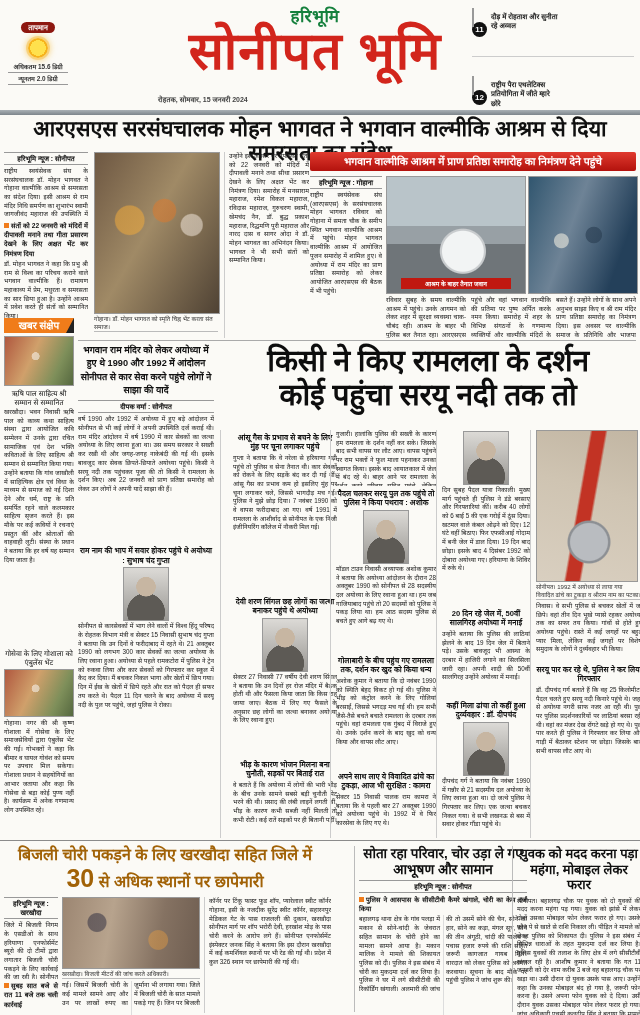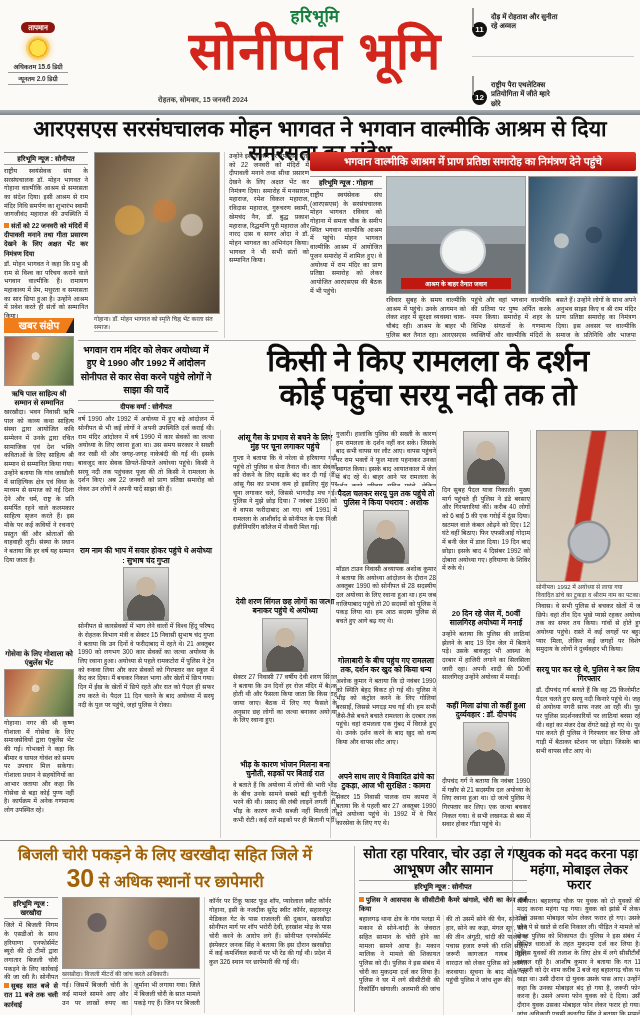--- a/index.html
+++ b/index.html
@@ -85,21 +85,21 @@
   .side-col1{position:absolute;left:0;top:24px;width:72px;height:162px;}
   .side-suv{position:absolute;left:76px;top:24px;width:138px;height:116px;}
   .side-ph2{position:absolute;left:218px;top:24px;width:108px;height:116px;}
   .side-txtrow{position:absolute;left:76px;top:144px;width:250px;height:42px;display:flex;gap:5px;}
   .side-txtrow .body-txt{flex:1;height:42px;}
   .rail{position:absolute;left:4px;top:318px;width:70px;height:520px;}
   .rail-tab{position:relative;height:15px;background:#f07c1a;color:#fff;font-size:10px;
             font-weight:bold;text-align:center;line-height:15px;}
   .rail-tab .corner{position:absolute;right:0;top:0;width:0;height:0;
             border-left:8px solid transparent;border-bottom:15px solid #222;}
-  .brief-title{font-size:7.2px;font-weight:bold;text-align:center;line-height:1.25;margin:3px 0 1px;color:#111;}
+  .brief-title{font-size:7.2px;font-weight:normal;text-align:center;line-height:1.25;margin:3px 0 1px;color:#111;}
   .feature{position:absolute;left:78px;top:344px;width:558px;height:494px;}
   .kicker-col{position:absolute;left:0;top:0;width:136px;height:494px;}
   .kicker{font-size:9.2px;font-weight:bold;text-align:center;line-height:1.45;color:#101010;}
   .f-headline{position:absolute;left:142px;top:0;width:416px;height:80px;text-align:center;
               font-size:30px;font-weight:900;line-height:1.12;color:#0d0d0d;letter-spacing:-.3px;}
   .f-colB{position:absolute;left:142px;top:86px;width:104px;height:408px;}
   .f-colC{position:absolute;left:252px;top:86px;width:100px;height:408px;padding-left:5px;}
   .f-colD{position:absolute;left:358px;top:86px;width:88px;height:408px;padding-left:5px;}
   .f-colE{position:absolute;left:452px;top:86px;width:106px;height:408px;padding-left:5px;}
   .relic{width:100px;height:150px;}

